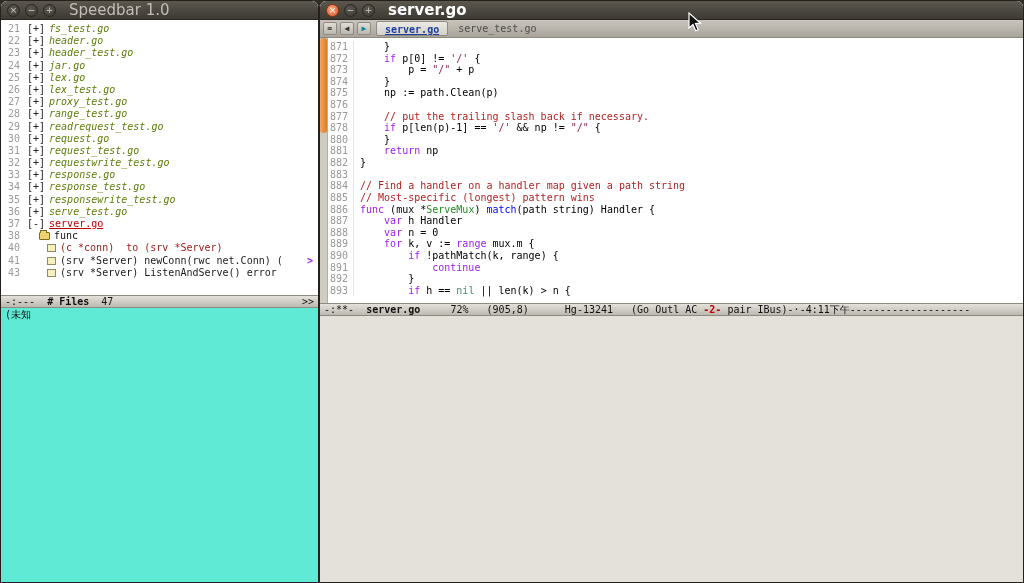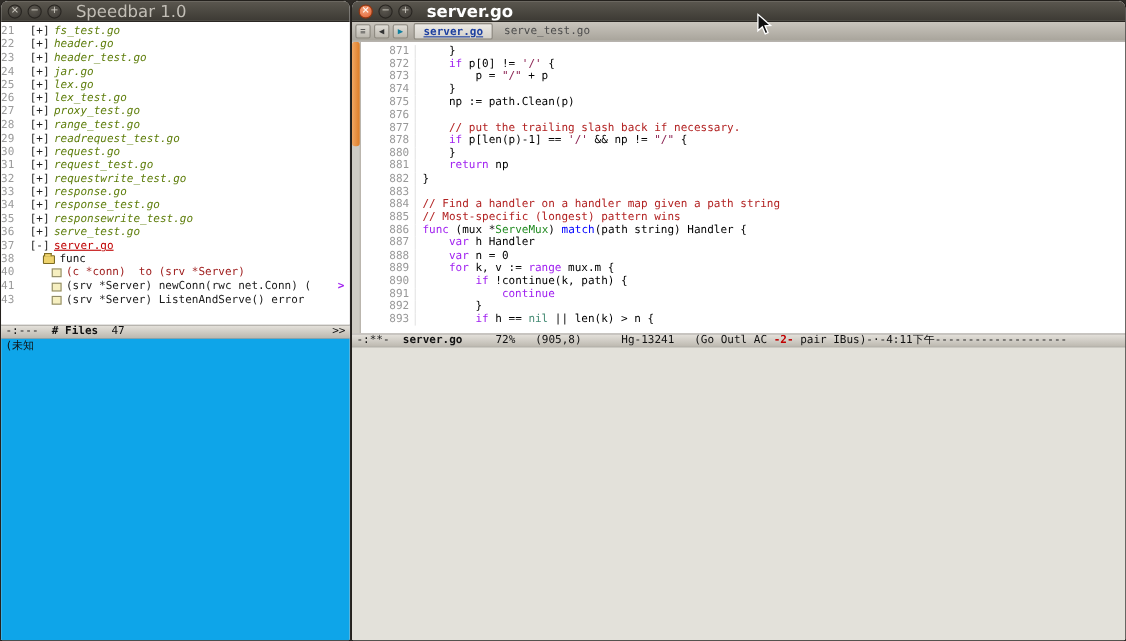--- a/index.html
+++ b/index.html
@@ -9,21 +9,21 @@
   #speedbar-frame{left:0;width:319px;height:583px;}
   #editor-frame{left:319px;width:705px;height:583px;}
   .titlebar{flex:none;height:19px;background:linear-gradient(#5b574f,#3d3a34);display:flex;align-items:center;gap:5px;padding:0 6px;border-bottom:1px solid #2a2723;}
   .win-btn{width:13px;height:13px;border-radius:50%;flex:none;display:flex;align-items:center;justify-content:center;font-family:"DejaVu Sans",sans-serif;font-size:9px;line-height:1;color:#cfccc4;background:radial-gradient(circle at 40% 35%,#5d5951,#3a3733);border:1px solid #282521;}
   .win-btn.focused-close{background:radial-gradient(circle at 40% 35%,#f6a77f,#df5a2c);border-color:#93350f;color:#fff;}
   .title-text{font-family:"DejaVu Sans",sans-serif;font-size:15px;color:#c2beb6;margin-left:8px;white-space:nowrap;}
   #editor-frame .title-text{color:#fff;font-weight:bold;}
   
   .sb-content{flex:1;background:#fff;overflow:hidden;padding-top:3px;position:relative;}
   .sb-row{display:flex;align-items:center;height:12.2px;line-height:12.2px;font-size:10px;white-space:pre;position:relative;}
-  .sb-num{flex:none;width:24px;text-align:left;color:#9b9b9b;padding-right:5px;}
+  .sb-num{flex:none;width:24px;text-align:right;color:#9b9b9b;padding-right:5px;}
   .sb-body{display:flex;align-items:center;}
   .t-file .sb-body,.t-file-active .sb-body{margin-left:2px;}
   .t-group .sb-body{margin-left:14px;}
   .t-paren .sb-body{margin-left:30px;}
   .t-tag .sb-body,.t-tag-red .sb-body{margin-left:22px;}
   .sb-exp{color:#222;margin-right:4px;}
   .sb-text{color:#1a1a1a;}
   .t-file .sb-text{color:#5d7d0a;font-style:italic;}
   .t-file-active .sb-text{color:#c00000;text-decoration:underline;}
   .t-tag-red .sb-text{color:#a02020;}
@@ -34,31 +34,31 @@
   .sb-trunc{position:absolute;right:5px;color:#a020f0;font-weight:bold;}
   
   .tabbar{flex:none;height:18px;background:linear-gradient(#c9c5bd,#a8a49b);border-bottom:1px solid #8f8b82;display:flex;align-items:center;gap:3px;padding:0 3px;}
   .tb-btn{flex:none;width:14px;height:13px;display:flex;align-items:center;justify-content:center;font-size:8px;color:#333;background:linear-gradient(#e0ddd6,#bcb8af);border:1px solid #8f8b82;border-radius:2px;}
   .tb-btn.b-forward{color:#0e7f9e;}
   .tab{font-size:10px;height:15px;line-height:13px;padding:1px 8px;color:#4c4c4c;white-space:nowrap;}
   .tab.active{background:linear-gradient(#eceae5,#d3d0c9);border:1px solid #8f8b82;border-radius:2px;color:#1c3fa0;font-weight:bold;text-decoration:underline;}
   .ed-content{flex:1;display:flex;background:#fff;overflow:hidden;position:relative;}
   .v-scrollbar{flex:none;width:8px;background:#cfccc4;border-right:1px solid #b3afa6;position:relative;}
   .v-thumb{position:absolute;left:0;width:100%;border-radius:3px;background:linear-gradient(90deg,#f2a763,#df7d26);}
-  .code-area{flex:1;position:relative;padding-top:3px;overflow:hidden;margin-left:24px;}
+  .code-area{flex:1;position:relative;padding-top:3px;overflow:hidden;}
   .code-row{display:flex;height:11.62px;line-height:11.62px;font-size:10px;white-space:pre;}
   .code-num{flex:none;width:26px;text-align:right;color:#989898;padding-right:5px;border-right:1px solid #e4e4e4;margin-right:6px;}
   .code-text{color:#000;}
   .sg-p{color:#000;} .sg-k{color:#a020f0;} .sg-c{color:#b22222;} .sg-s{color:#8b2252;}
   .sg-t{color:#228b22;} .sg-f{color:#0000ff;} .sg-n{color:#458b74;}
   
   .modeline{flex:none;height:13px;background:linear-gradient(#e4e1db,#bdb9b0);border-top:1px solid #8f8b82;border-bottom:1px solid #8f8b82;font-size:10px;line-height:11px;padding:0 4px;color:#111;display:flex;justify-content:space-between;align-items:center;white-space:pre;overflow:hidden;}
   .modeline .b{font-weight:bold;}
   .modeline .r{color:#c00000;font-weight:bold;}
-  .echo{flex:1;background:#0ea5e9;font-size:10px;line-height:12px;padding:1px 4px;color:#111;white-space:pre;overflow:hidden;}
+  .echo{flex:1;background:#5eead4;font-size:10px;line-height:12px;padding:1px 4px;color:#111;white-space:pre;overflow:hidden;}
   #editor-frame .echo{background:#e3e1da;}
   #mouse-cursor{position:absolute;left:688px;top:12px;z-index:99;pointer-events:none;}
 </style>
 </head>
 <body>
 
 <div class="frame" id="speedbar-frame">
   <div class="titlebar">
     <span class="win-btn">×</span>
     <span class="win-btn">−</span>
@@ -130,21 +130,21 @@
           <div class="code-row"><span class="code-num">880</span><span class="code-text"><span class="sg-p">    }</span></span></div>
           <div class="code-row"><span class="code-num">881</span><span class="code-text"><span class="sg-p">    </span><span class="sg-k">return</span><span class="sg-p"> np</span></span></div>
           <div class="code-row"><span class="code-num">882</span><span class="code-text"><span class="sg-p">}</span></span></div>
           <div class="code-row"><span class="code-num">883</span><span class="code-text"></span></div>
           <div class="code-row"><span class="code-num">884</span><span class="code-text"><span class="sg-c">// Find a handler on a handler map given a path string</span></span></div>
           <div class="code-row"><span class="code-num">885</span><span class="code-text"><span class="sg-c">// Most-specific (longest) pattern wins</span></span></div>
           <div class="code-row"><span class="code-num">886</span><span class="code-text"><span class="sg-k">func</span><span class="sg-p"> (mux *</span><span class="sg-t">ServeMux</span><span class="sg-p">) </span><span class="sg-f">match</span><span class="sg-p">(path string) Handler {</span></span></div>
           <div class="code-row"><span class="code-num">887</span><span class="code-text"><span class="sg-p">    </span><span class="sg-k">var</span><span class="sg-p"> h Handler</span></span></div>
           <div class="code-row"><span class="code-num">888</span><span class="code-text"><span class="sg-p">    </span><span class="sg-k">var</span><span class="sg-p"> n = 0</span></span></div>
           <div class="code-row"><span class="code-num">889</span><span class="code-text"><span class="sg-p">    </span><span class="sg-k">for</span><span class="sg-p"> k, v := </span><span class="sg-k">range</span><span class="sg-p"> mux.m {</span></span></div>
-          <div class="code-row"><span class="code-num">890</span><span class="code-text"><span class="sg-p">        </span><span class="sg-k">if</span><span class="sg-p"> !continue(k, path) {</span></span></div>
+          <div class="code-row"><span class="code-num">890</span><span class="code-text"><span class="sg-p">        </span><span class="sg-k">if</span><span class="sg-p"> !pathMatch(k, range) {</span></span></div>
           <div class="code-row"><span class="code-num">891</span><span class="code-text"><span class="sg-p">            </span><span class="sg-k">continue</span></span></div>
           <div class="code-row"><span class="code-num">892</span><span class="code-text"><span class="sg-p">        }</span></span></div>
           <div class="code-row"><span class="code-num">893</span><span class="code-text"><span class="sg-p">        </span><span class="sg-k">if</span><span class="sg-p"> h == </span><span class="sg-n">nil</span><span class="sg-p"> || len(k) &gt; n {</span></span></div>
         </div>
 
     </div>
   </div>
   <div class="modeline">
     <span><span>-:**-  </span><span class="b">server.go</span><span>     72%   (905,8)      Hg-13241   (Go Outl AC </span><span class="r">-2-</span><span> pair IBus)-·-4:11下午--------------------</span></span>
   </div>

